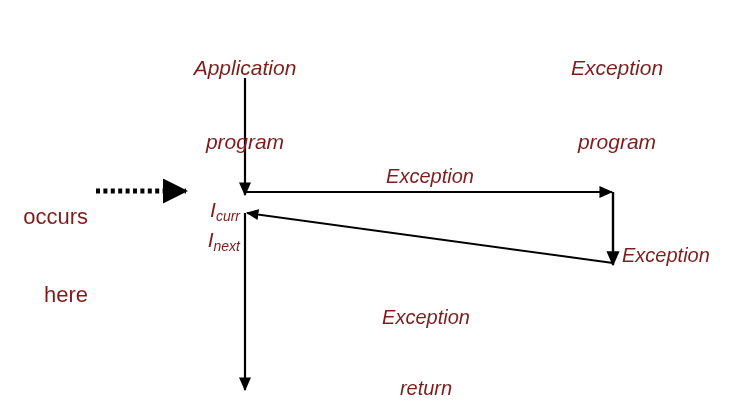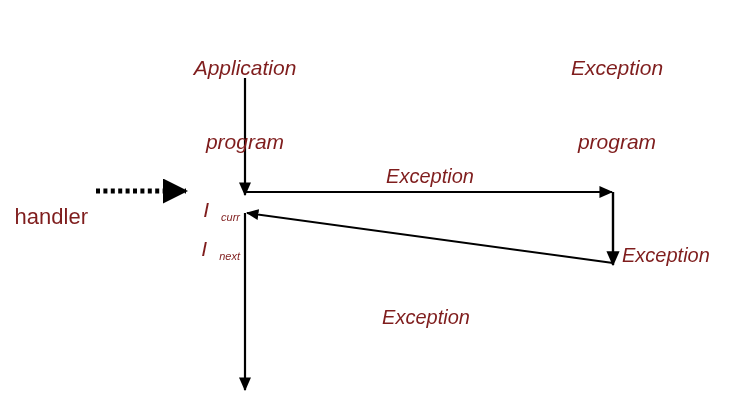--- a/index.html
+++ b/index.html
@@ -45,27 +45,26 @@
     transform: translateX(-100%);
   }
   .left {
     text-align: left;
   }
   .isub {
     font-size: 21px;
     font-style: italic;
   }
   .isub sub {
-    font-size: 11px;
+    font-size: 14px;
     font-style: italic;
     vertical-align: baseline;
     position: relative;
     top: 4px;
     letter-spacing: 0px;
-    margin-left: 12px;
   }
   svg.lines {
     position: absolute;
     left: 0;
     top: 0;
     width: 750px;
     height: 403px;
   }
 </style>
 </head>
@@ -100,35 +99,37 @@
     <div>Application</div>
     <div>program</div>
   </div>
 
   <div class="label italic t-heading center" style="left:617px; top:6px;">
     <div>Exception</div>
     <div>program</div>
   </div>
 
   <div class="label upright t-event right" style="left:88px; top:152px;">
-    <div>handler</div>
+    <div>occurs</div>
+    <div>here</div>
   </div>
 
   <div class="label isub right" style="left:240px; top:173px;">
     <span>I</span><sub>curr</sub>
   </div>
 
-  <div class="label isub right" style="left:240px; top:212px;">
+  <div class="label isub right" style="left:240px; top:203px;">
     <span>I</span><sub>next</sub>
   </div>
 
   <div class="label italic t-body center" style="left:430px; top:165px;">Exception</div>
 
   <div class="label italic t-body left" style="left:622px; top:197px;">
     <div>Exception</div>
   </div>
 
   <div class="label italic t-body center" style="left:426px; top:259px;">
     <div>Exception</div>
+    <div>return</div>
     
   </div>
 
 </div>
 
 </body></html>

